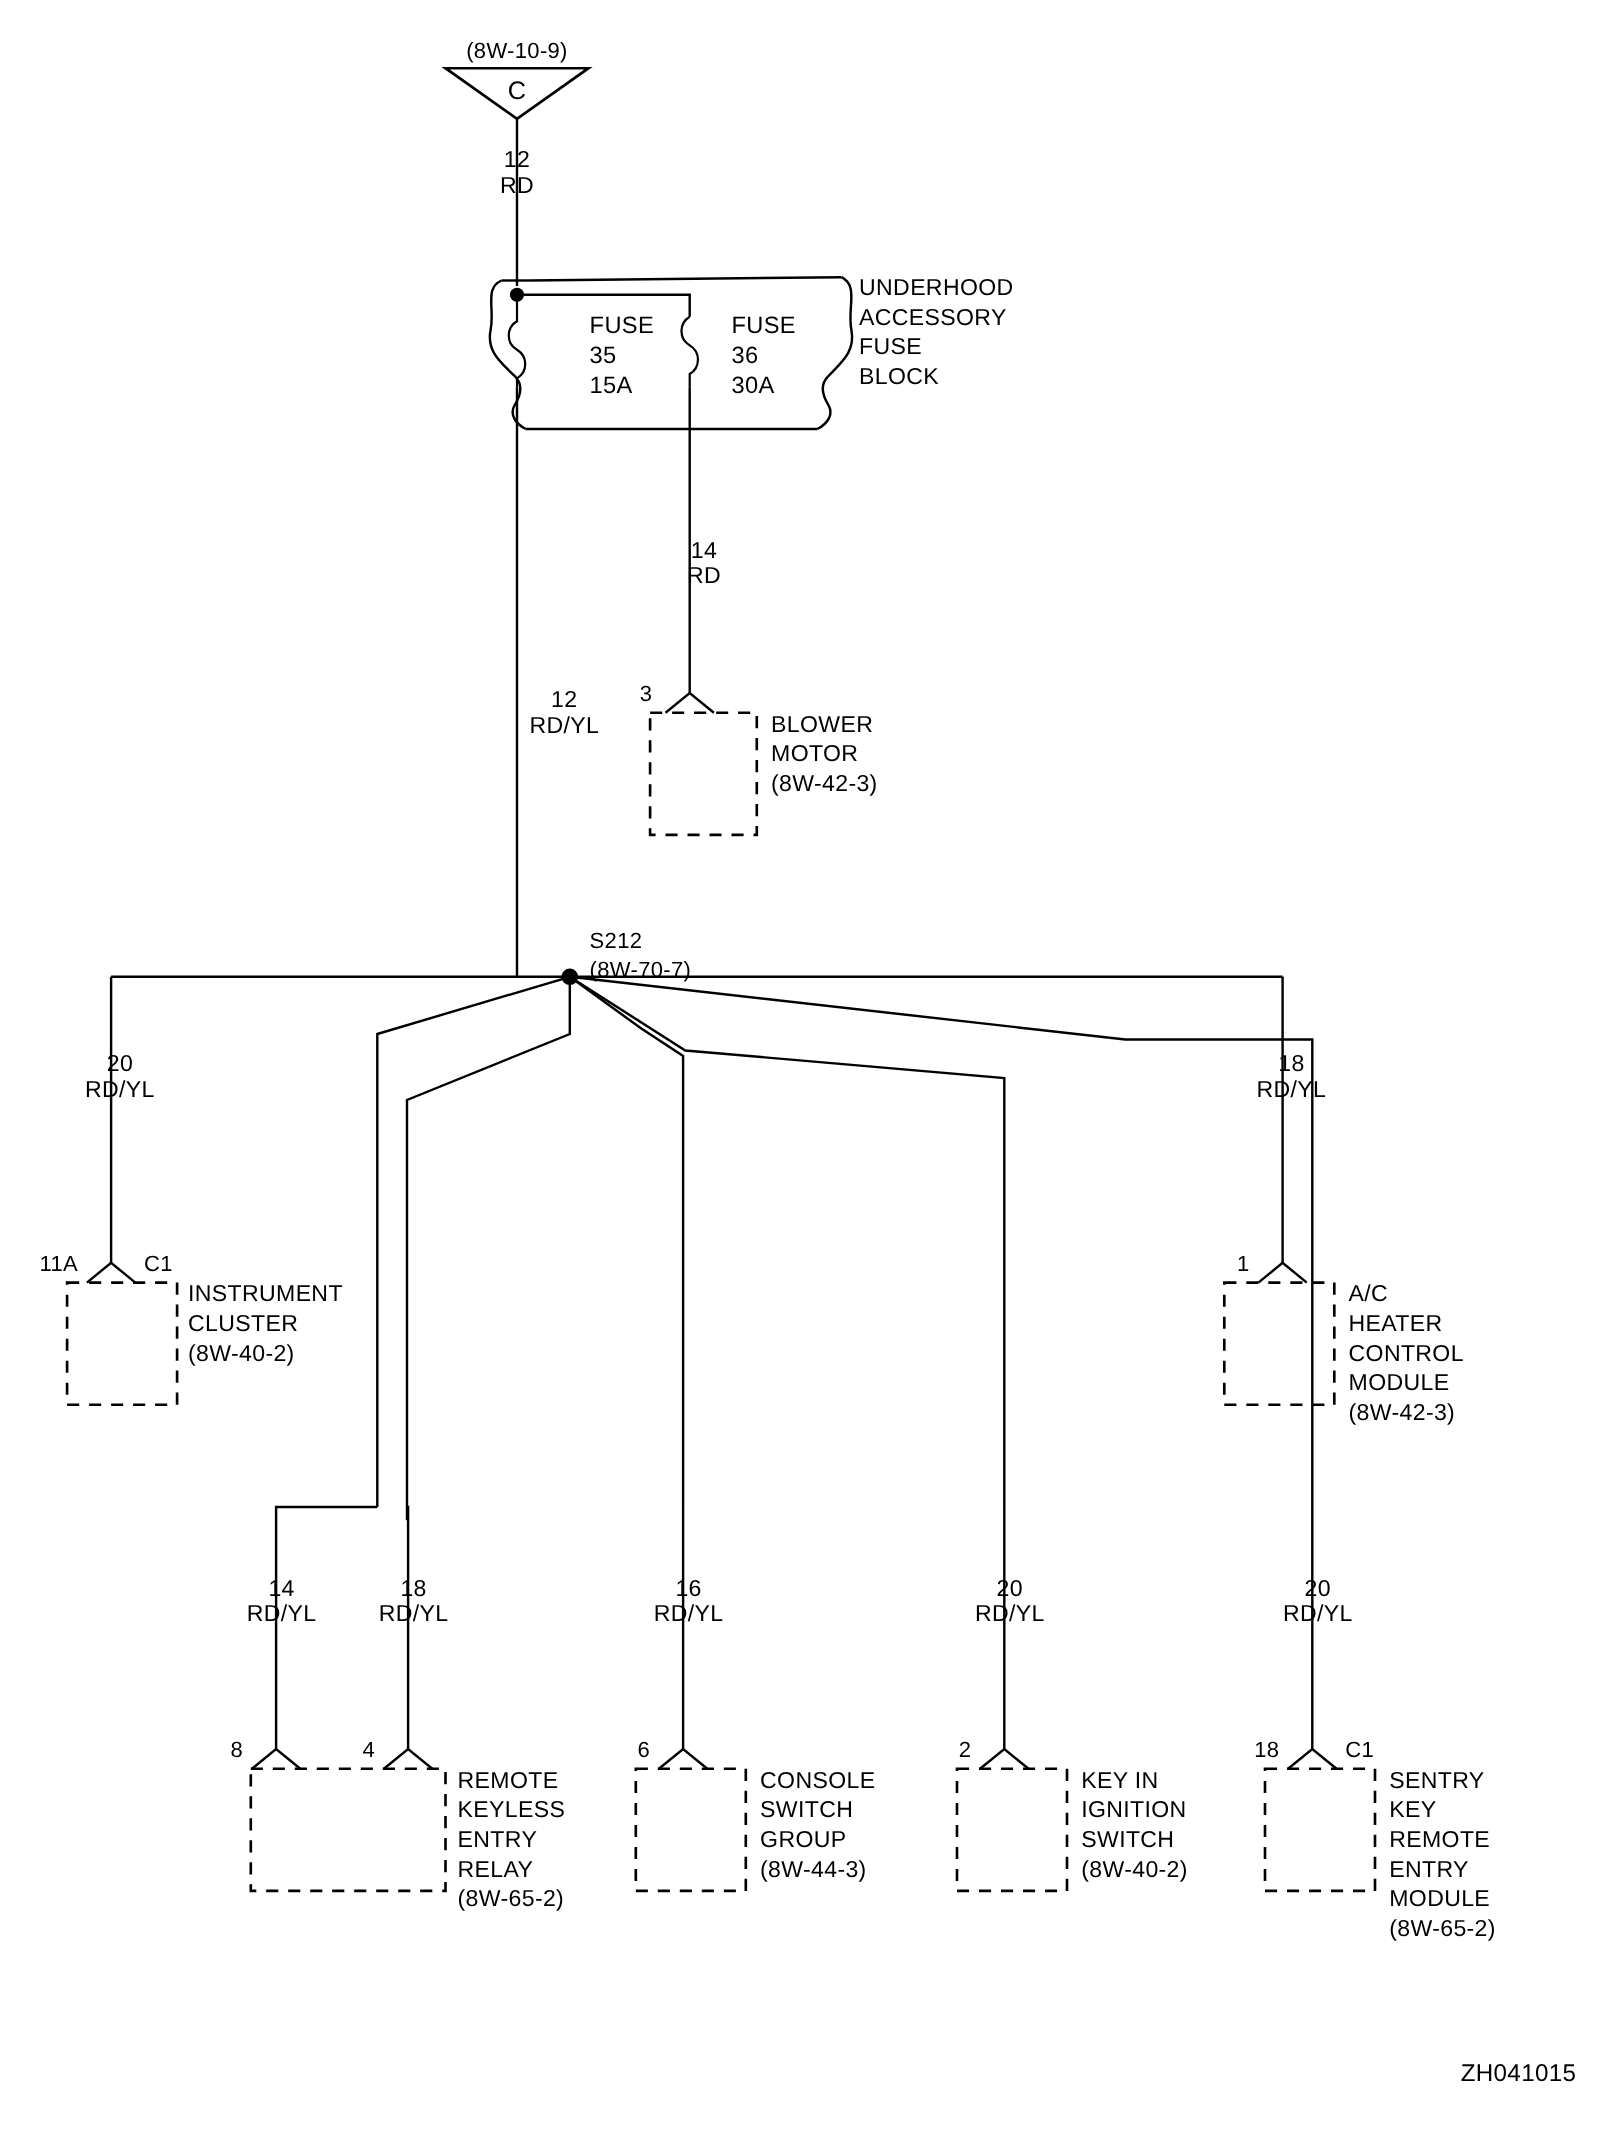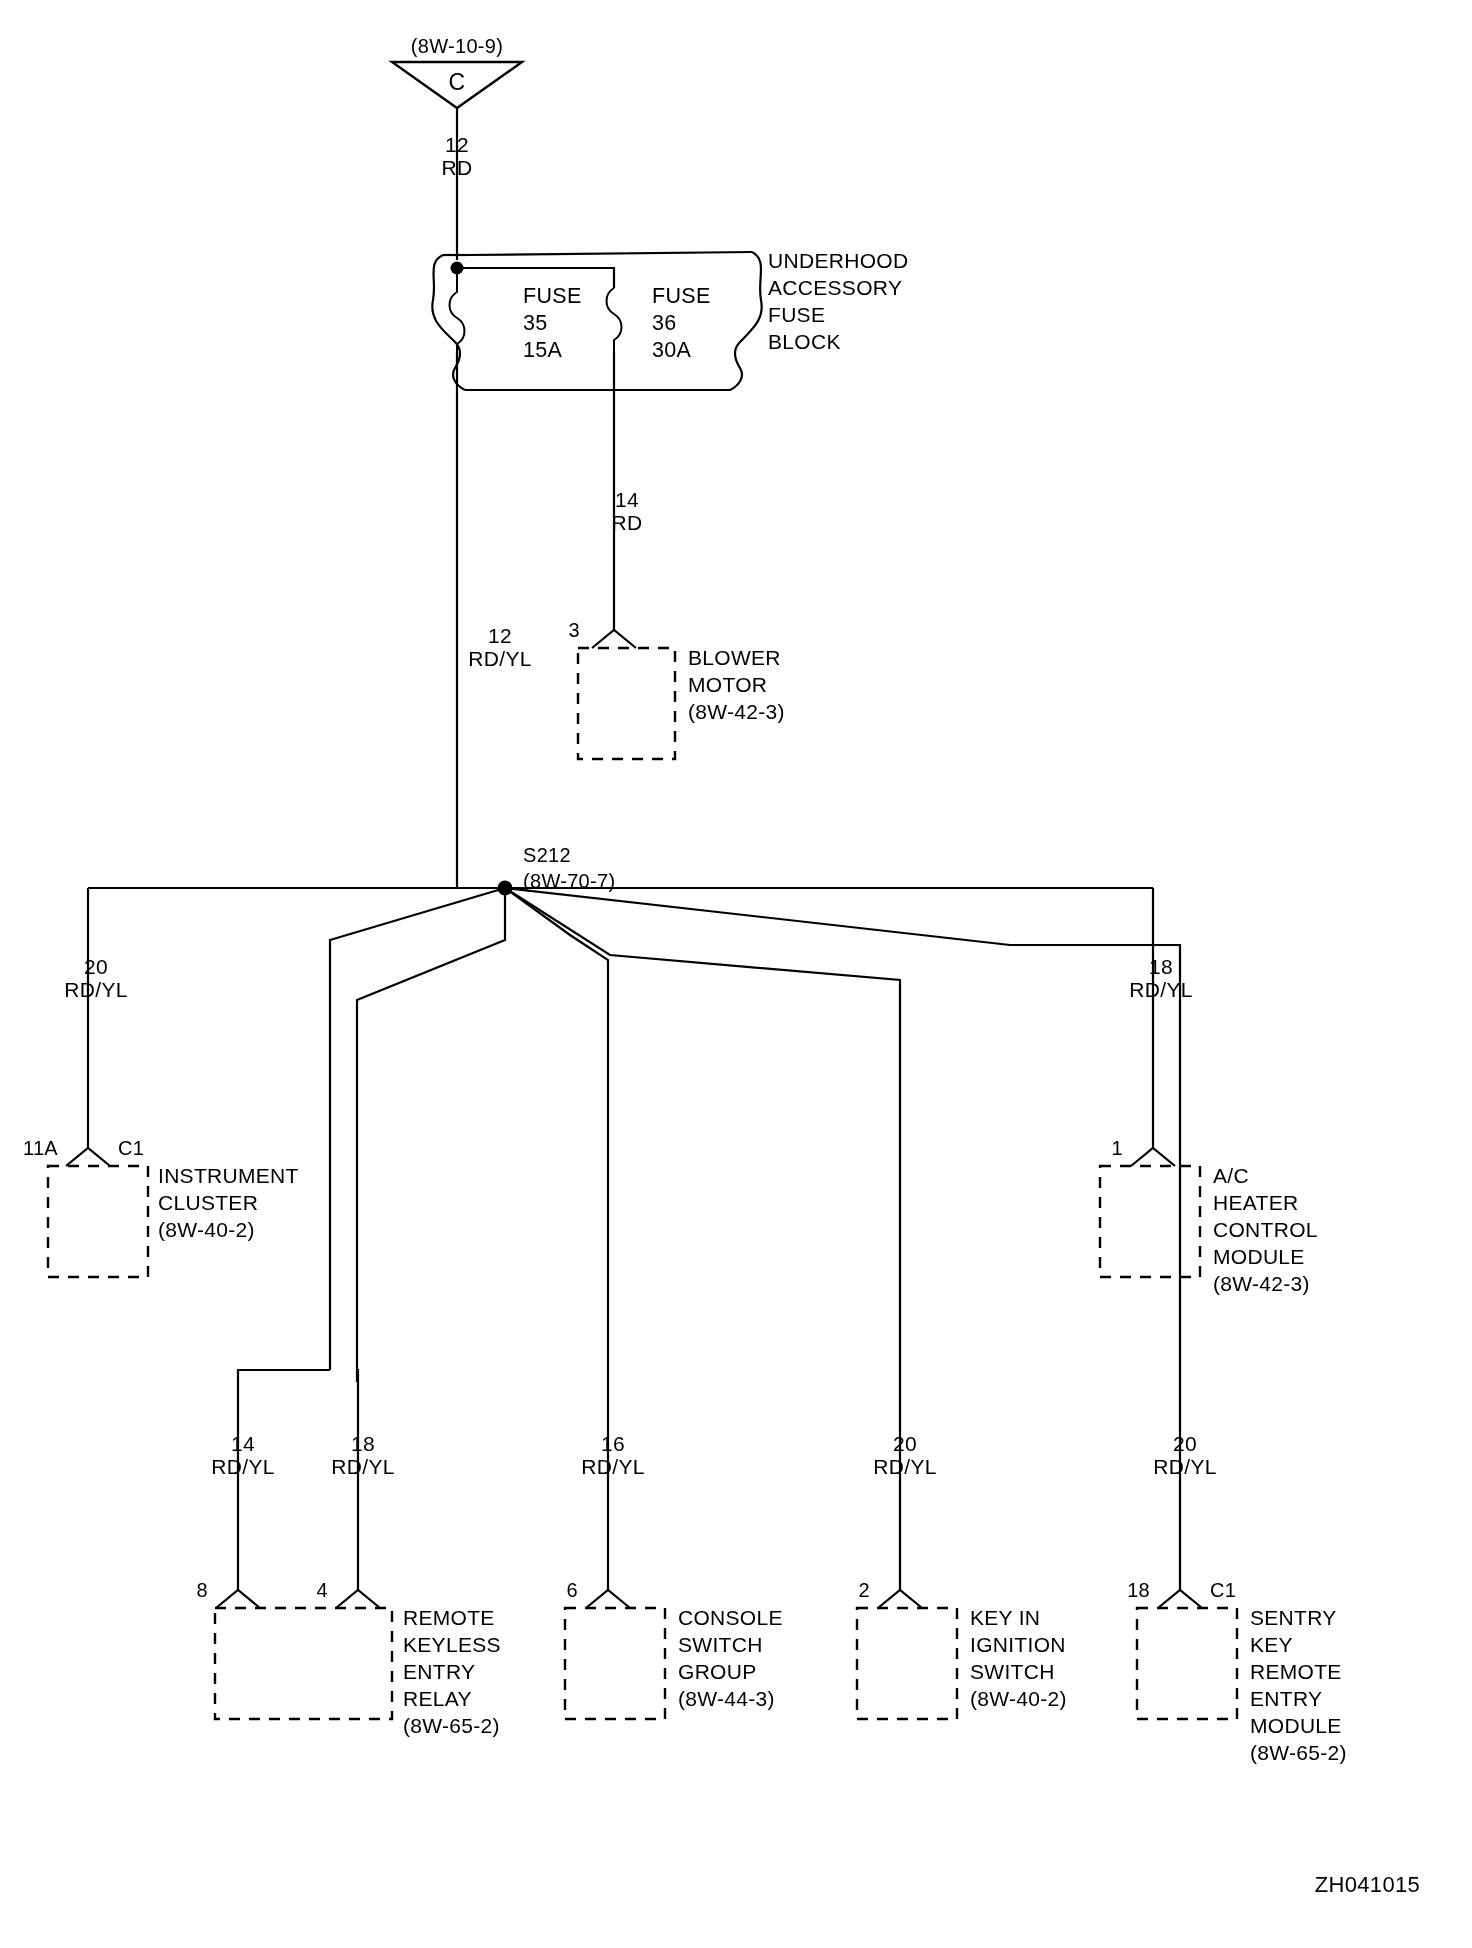--- a/index.html
+++ b/index.html
@@ -9,21 +9,21 @@
   }
   body {
     width: 1472px;
     height: 1948px;
     position: relative;
     font-family: "Liberation Sans", sans-serif;
     overflow: hidden;
   }
   #diagram-root {
     position: absolute;
-    left: 0; top: 0;
+    left: 13px; top: 0;
     width: 1184px;
     height: 1948px;
   }
   svg.wire-canvas {
     position: absolute;
     left: 0; top: 0;
     width: 1472px;
     height: 1948px;
   }
   svg text {

